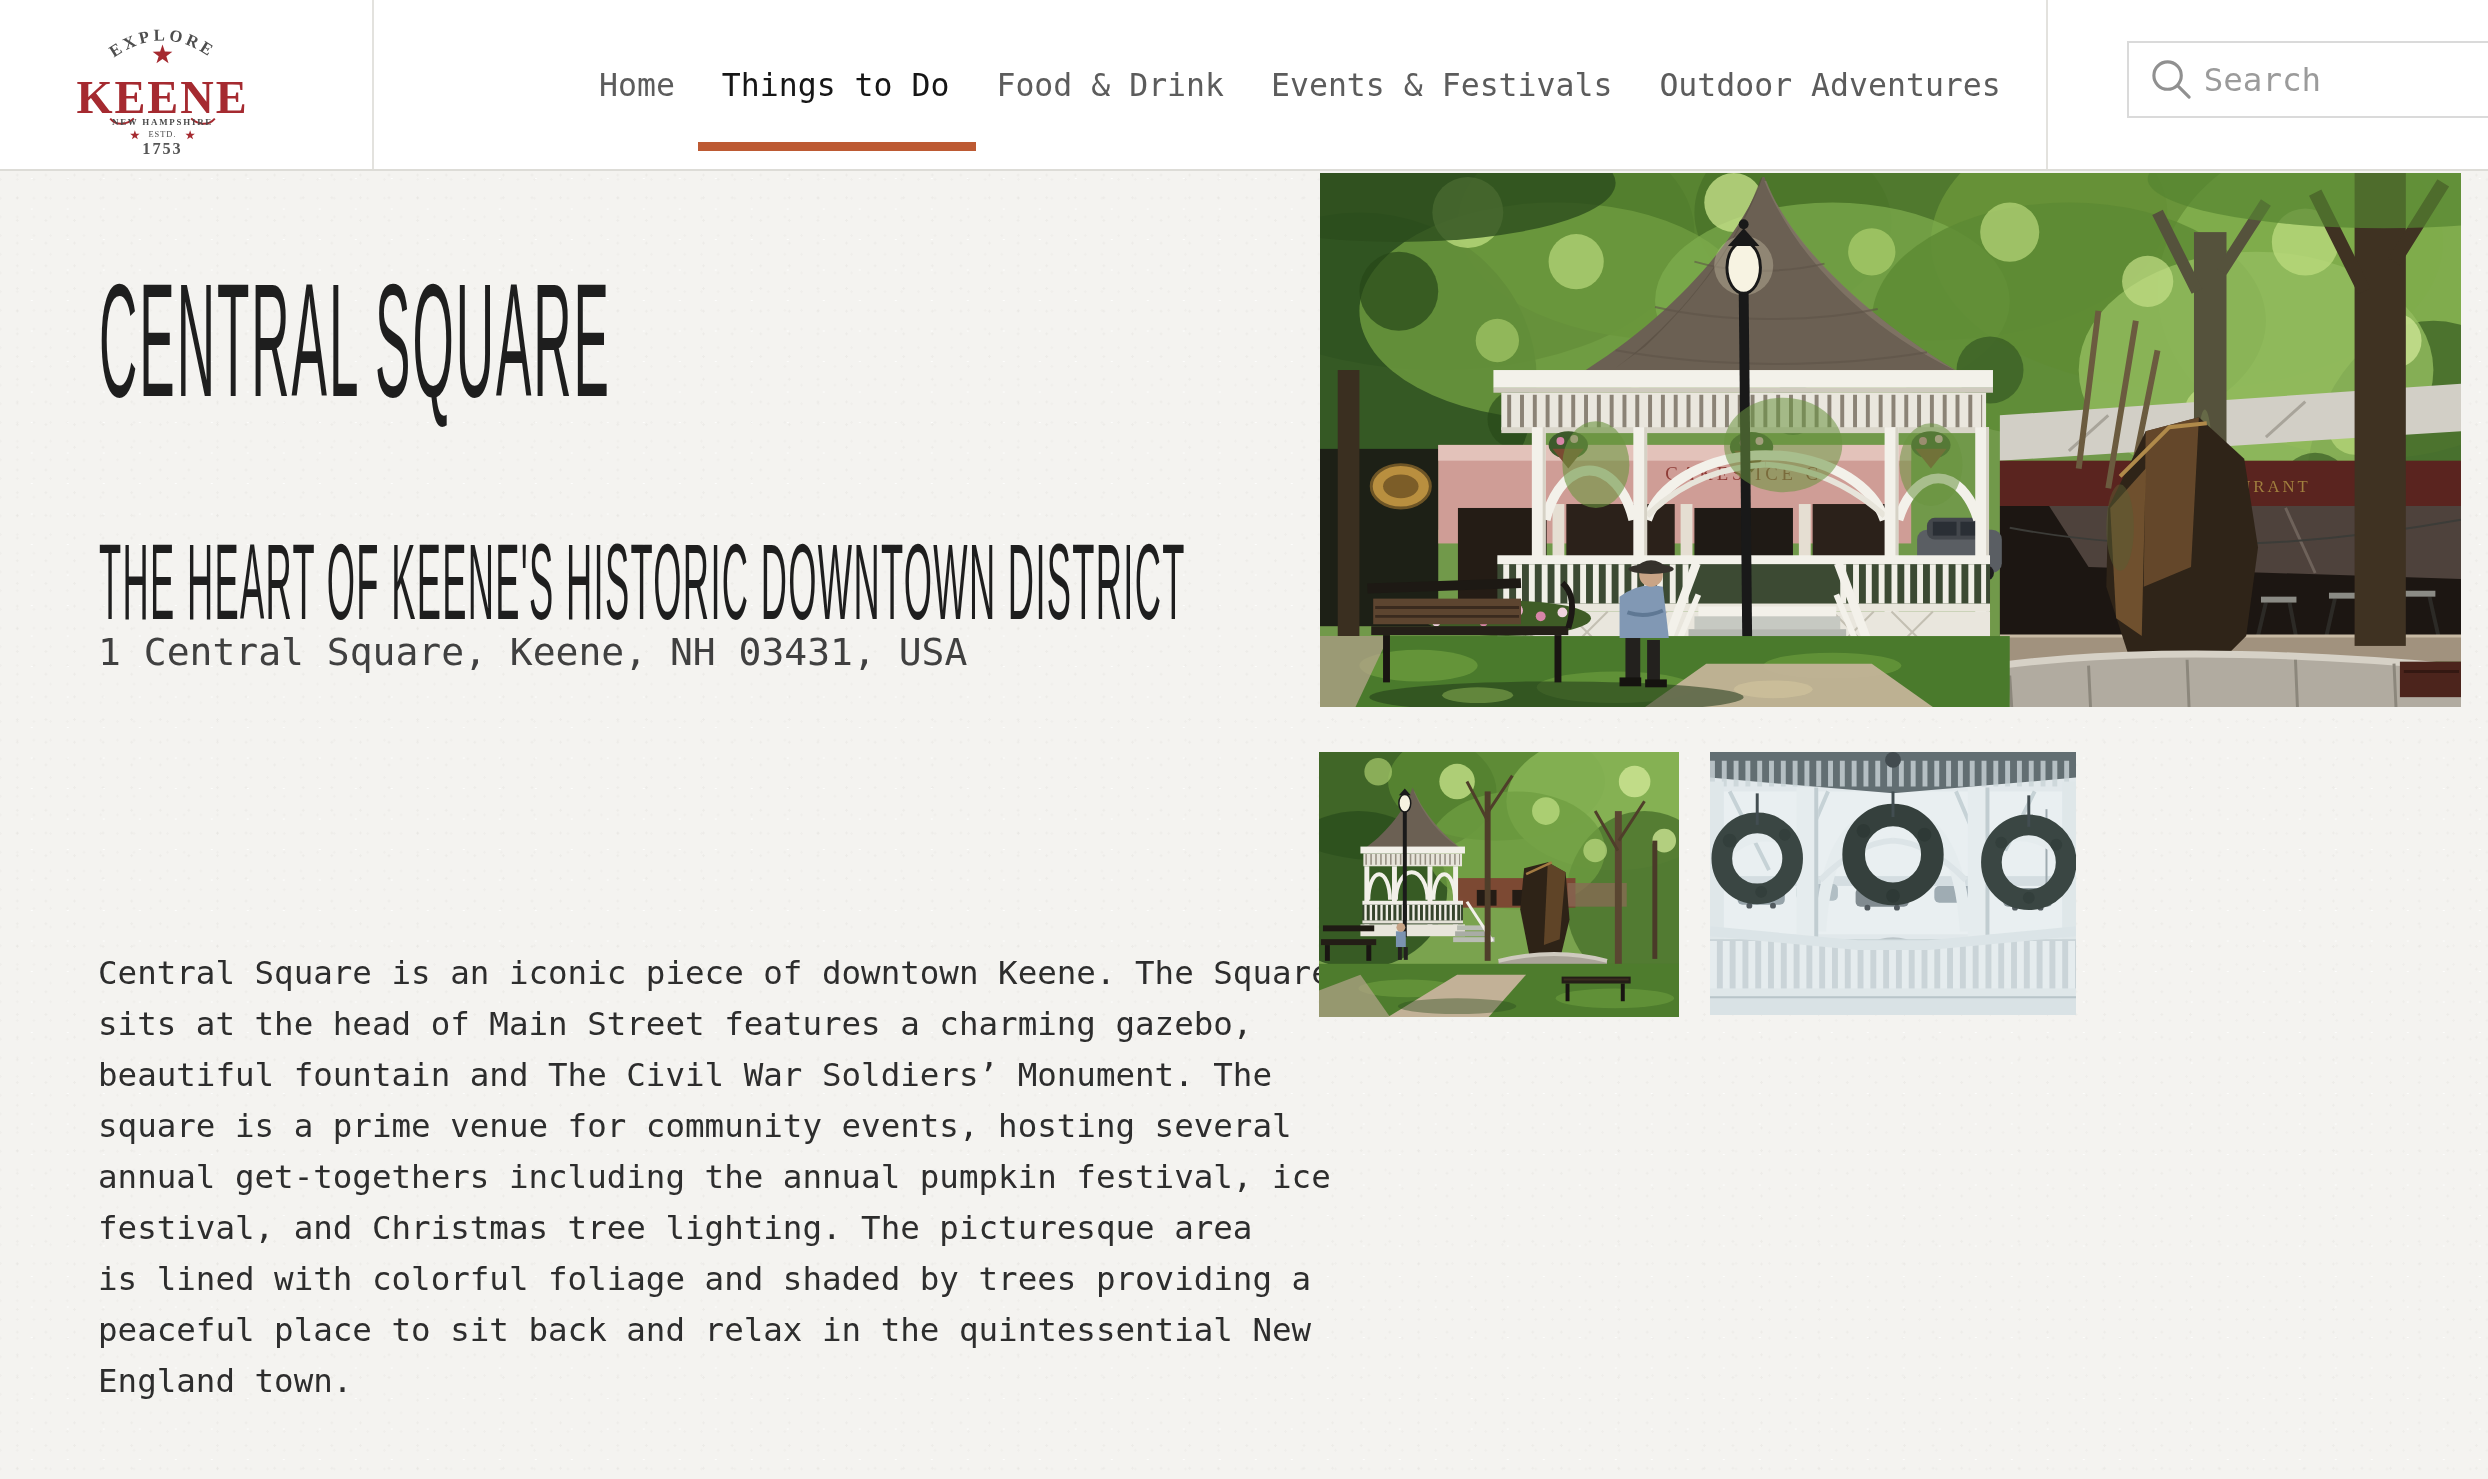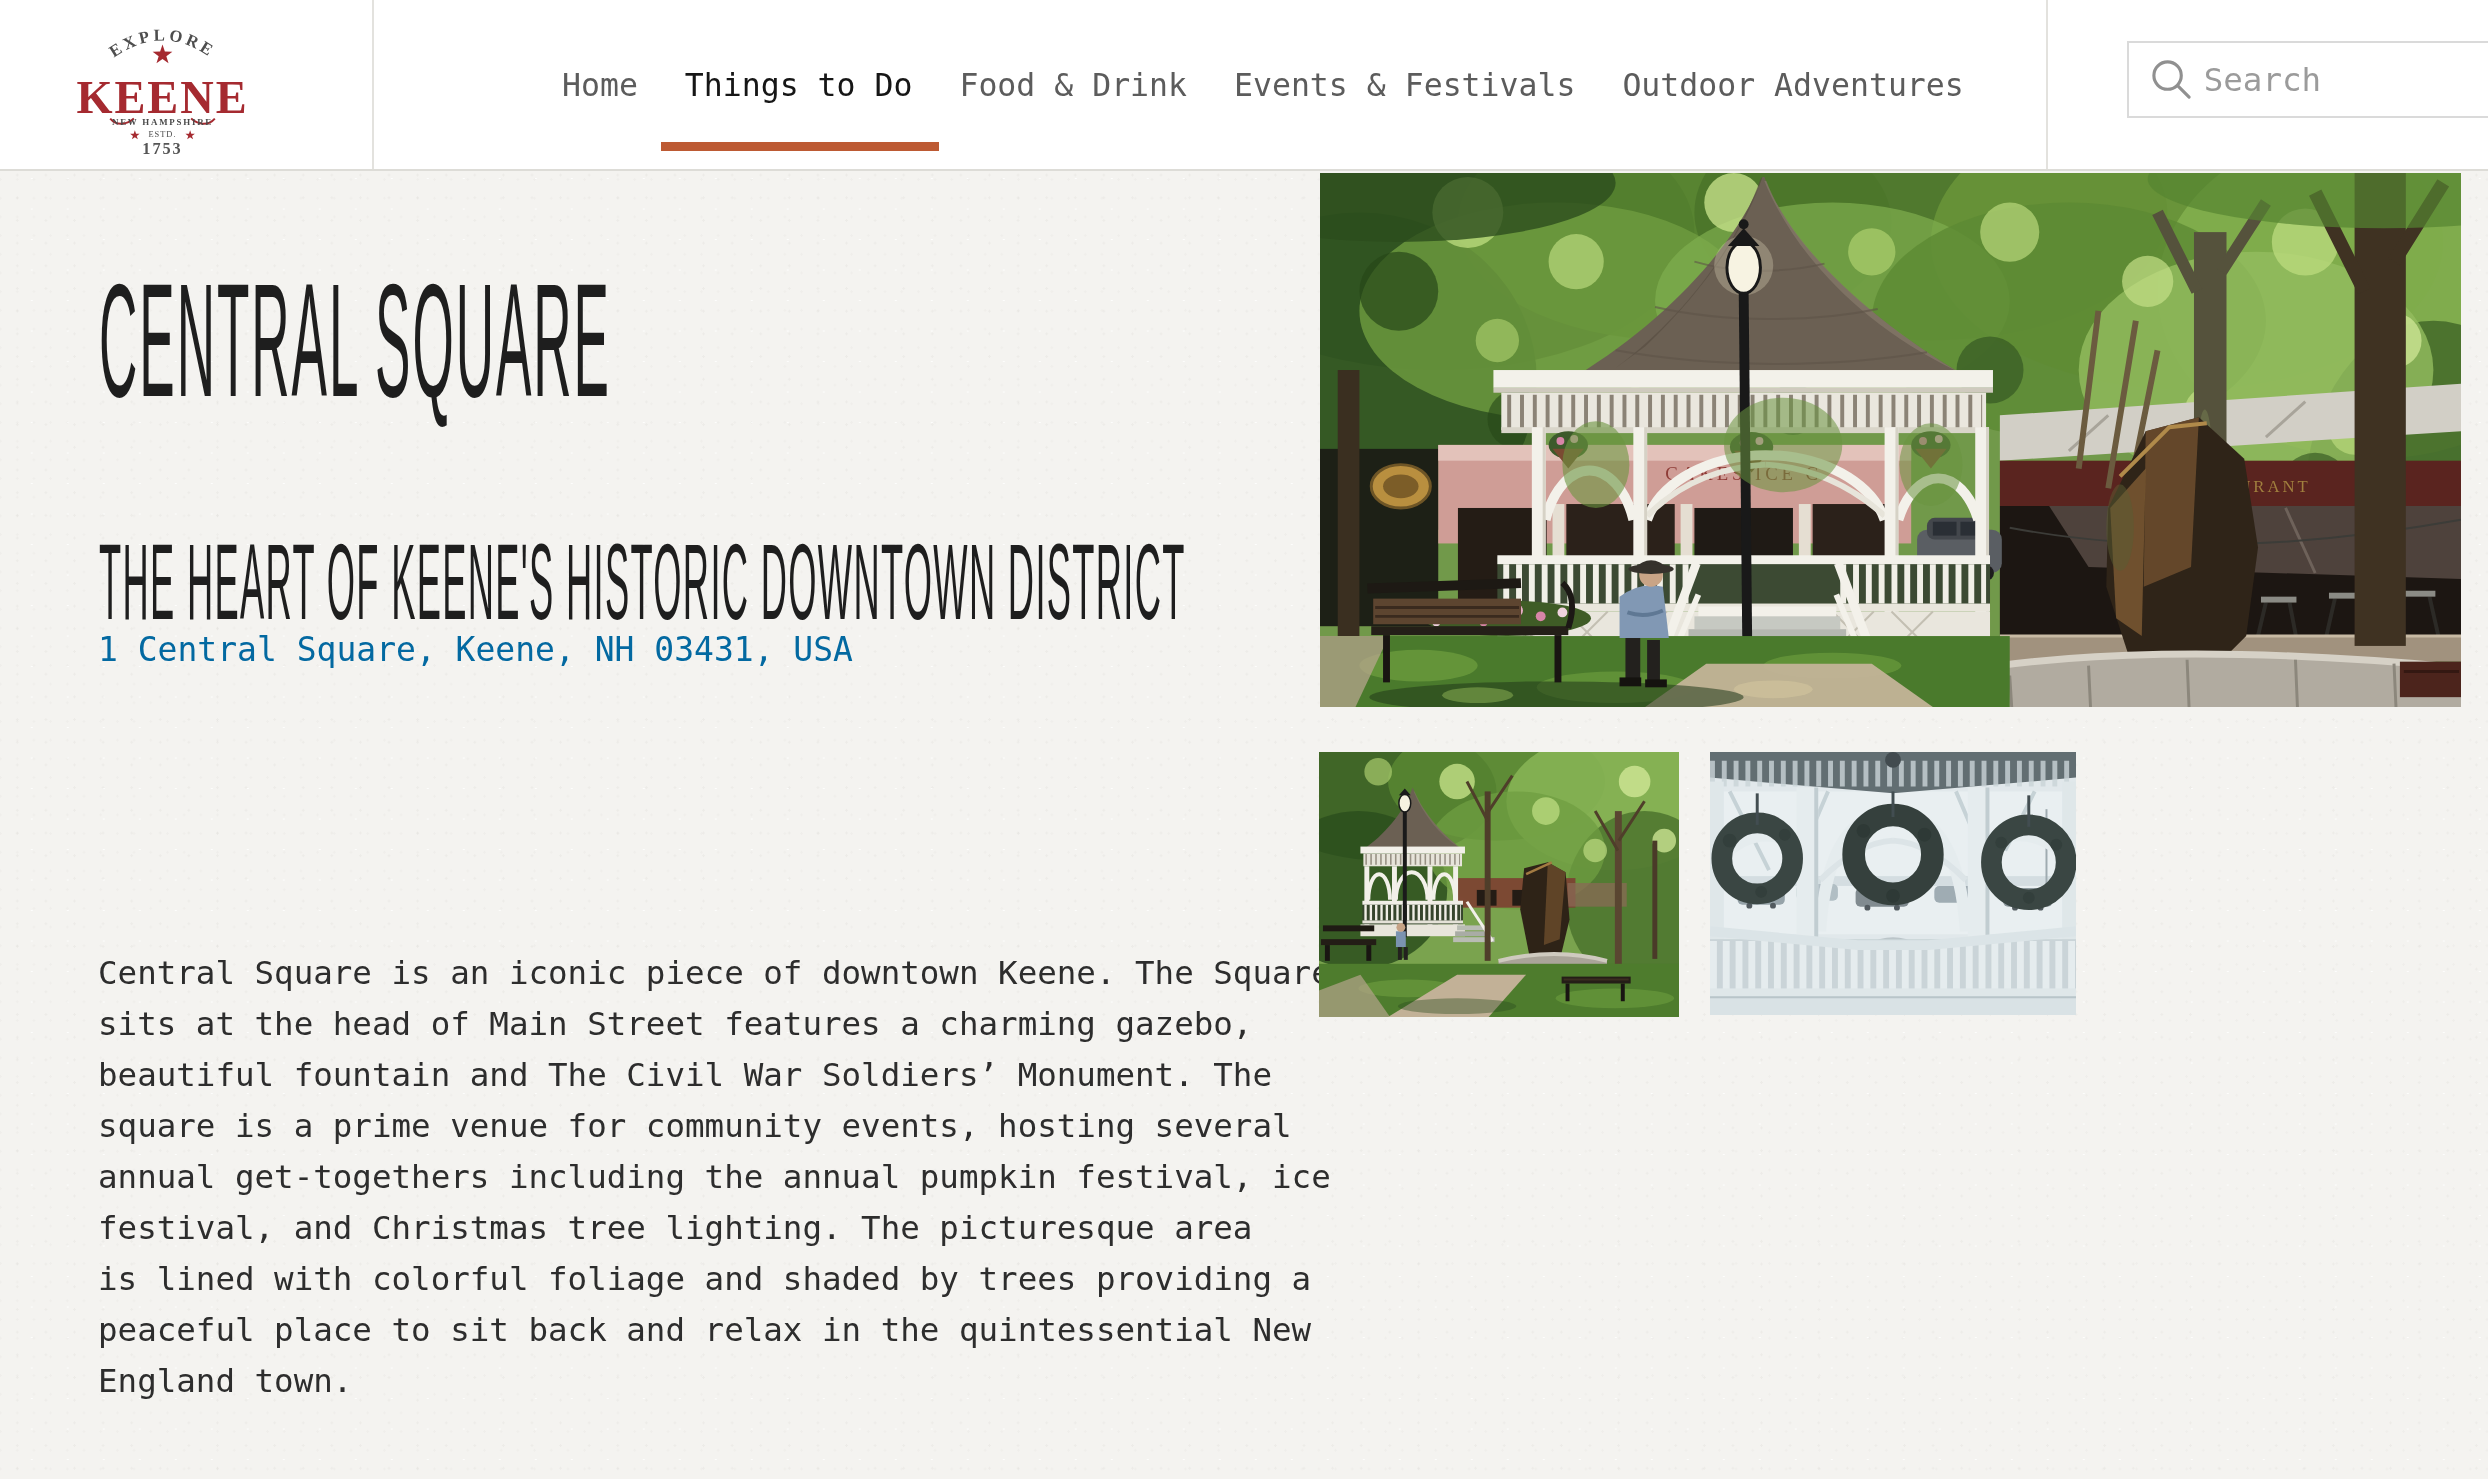--- a/index.html
+++ b/index.html
@@ -13,40 +13,40 @@
     background-size:28.6px 22.7px,16.7px 18.7px,36px 30.5px;
     background-position:3px 4.9px,8.9px 2px,13.8px 10.8px;
     font-family:"DejaVu Sans Mono","Liberation Mono",monospace;
   }
   
   .header{position:absolute;left:0;top:0;width:2488px;height:169px;background:#ffffff;
           border-bottom:2px solid #dddcd7;z-index:5;}
   .vdiv{position:absolute;top:0;width:2px;height:169px;background:#e3e2de;}
   .vdiv.d1{left:372px;} .vdiv.d2{left:2046px;}
   .logo{position:absolute;left:77px;top:7.9px;width:171px;height:150px;cursor:pointer;}
-  .nav{position:absolute;left:562px;top:0;height:169px;display:flex;align-items:center;gap:47px;}
+  .nav{position:absolute;left:599px;top:0;height:169px;display:flex;align-items:center;gap:47px;}
   .nav a{position:relative;display:flex;align-items:center;height:169px;
          font-size:31.5px;color:#5c5c5c;text-decoration:none;white-space:pre;cursor:pointer;}
   .nav a.active{color:#161616;}
   .nav a.active::after{content:"";position:absolute;left:-23.6px;right:-26.6px;bottom:17.7px;height:8.9px;
          background:#bd5a33;}
   .search{position:absolute;left:2127px;top:41px;width:414px;height:77px;background:#fff;
           border:2px solid #dadada;display:flex;align-items:center;box-sizing:border-box;}
   .search svg{margin-left:19.7px;flex:0 0 auto;}
   .search input{border:0;outline:none;background:transparent;margin-left:8px;width:246px;
           font-family:"DejaVu Sans Mono",monospace;font-size:32.5px;color:#555;}
   .search input::placeholder{color:#9b9b9b;opacity:1;}
   
   .title{position:absolute;left:99px;top:248px;font-family:"Liberation Sans",sans-serif;
          font-size:83px;font-weight:400;color:#1e1e1e;letter-spacing:3px;white-space:pre;
          transform:scale(0.64,1.95);transform-origin:top left;}
   .subtitle{position:absolute;left:99px;top:520px;font-family:"Liberation Sans",sans-serif;
          font-size:55px;font-weight:400;color:#1e1e1e;letter-spacing:2px;white-space:pre;
          transform:scale(0.66,1.95);transform-origin:top left;}
-  .address{position:absolute;left:98px;top:630px;font-size:33px;color:#0369a1;white-space:pre;}
+  .address{position:absolute;left:98px;top:630px;font-size:38px;color:#404040;white-space:pre;}
   .description{position:absolute;left:98px;top:948px;width:1271px;font-size:32.5px;
          line-height:51px;color:#2d2d2d;white-space:pre-line;}
   
   .photo{position:absolute;overflow:hidden;cursor:pointer;}
   .photo svg{display:block;}
   .photo-main{left:1320px;top:173px;width:1141px;height:534px;}
   .photo-t1{left:1319px;top:752px;width:360px;height:265px;}
   .photo-t2{left:1710px;top:752px;width:366px;height:263px;}
 </style>
 </head>

